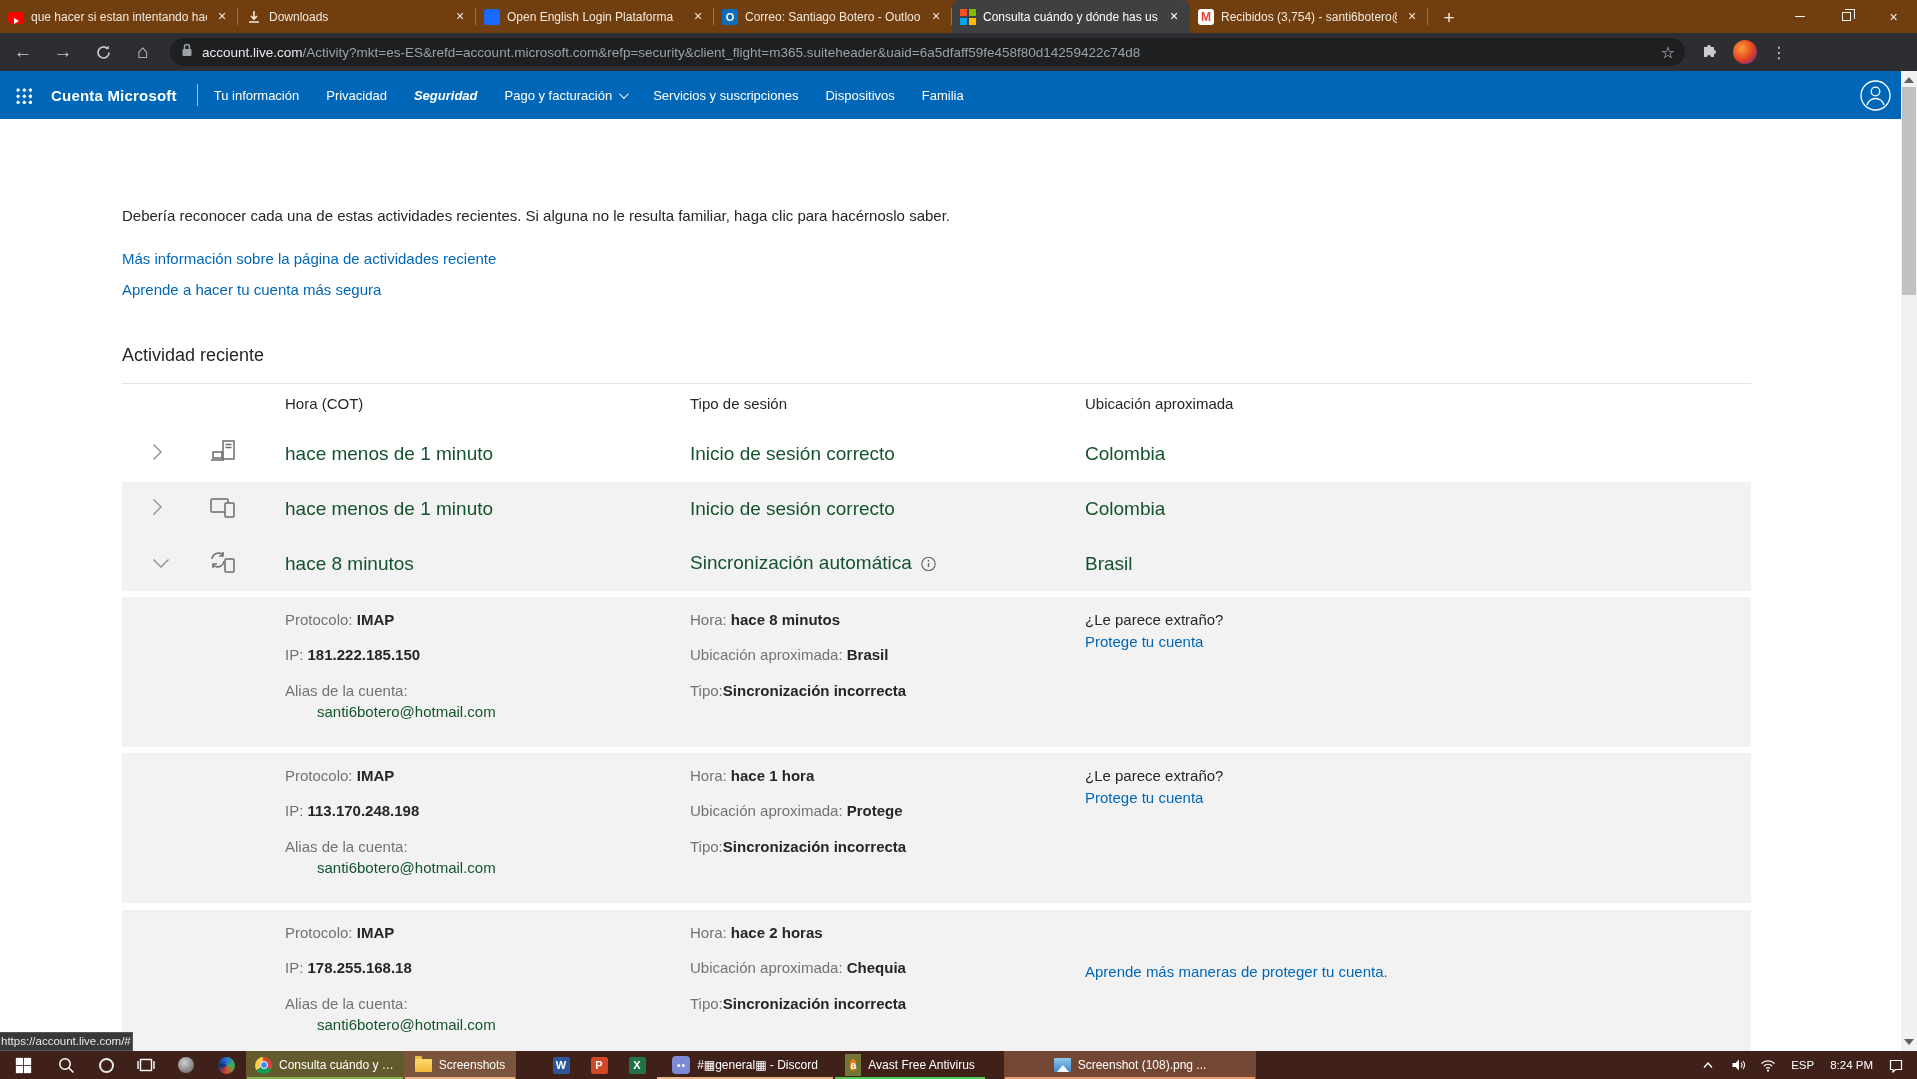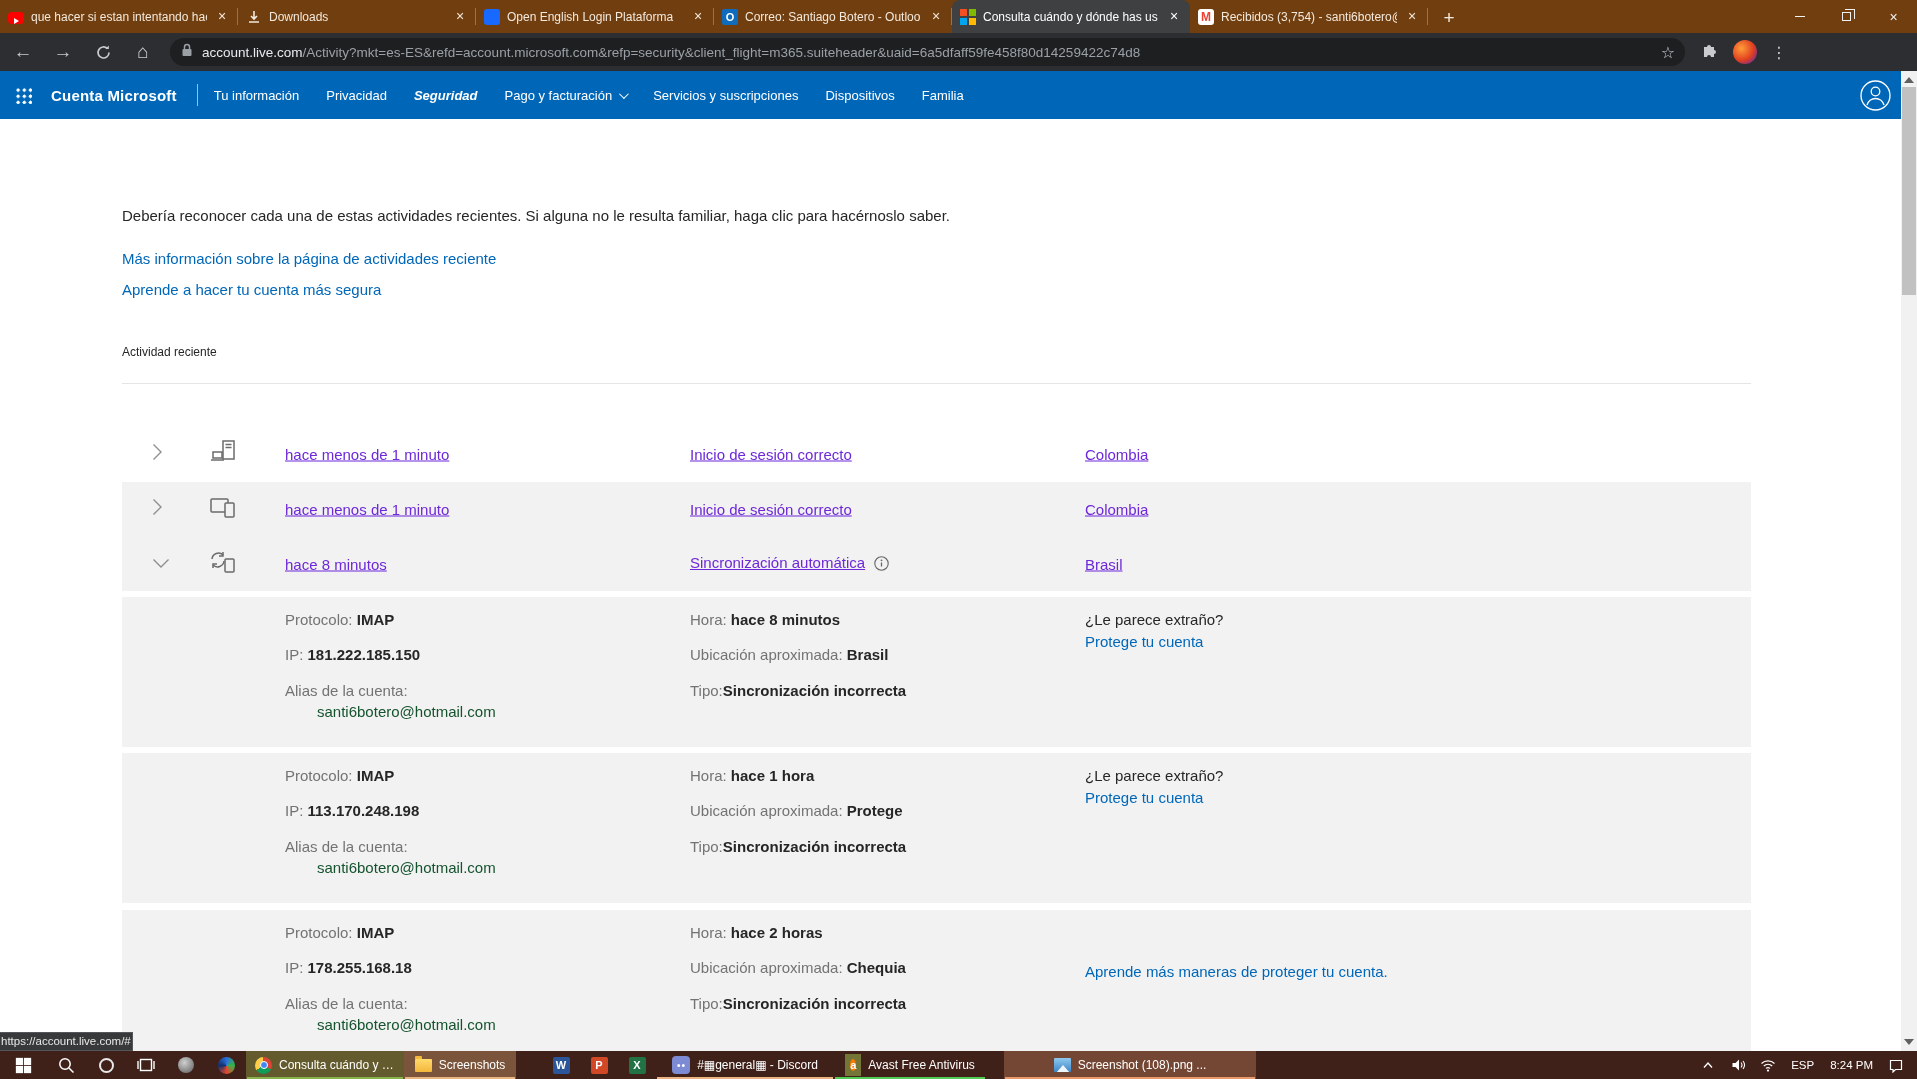--- a/index.html
+++ b/index.html
@@ -54,35 +54,35 @@
   .chev-dn-s { width:7px; height:7px; border-right:1.4px solid #fff; border-bottom:1.4px solid #fff; transform:rotate(45deg) translateY(-2px); }
   .suite-avatar { margin-left:auto; margin-right:26px; width:31px; height:31px; }
 
   
   .page { position:absolute; top:119px; left:0; width:1917px; height:932px; background:#fff; overflow:hidden; }
   .abs { position:absolute; }
   .h1 { left:121px; top:28px; font-size:33px; font-weight:300; color:#262626; letter-spacing:-.3px; }
   .intro { left:122px; top:88px; font-size:15px; color:#262626; }
   .plink { font-size:15px; color:#0067b8; cursor:pointer; }
   .l1 { left:122px; top:131px; } .l2 { left:122px; top:162px; }
-  .h2 { left:122px; top:226px; font-size:12px; color:#262626; }
+  .h2 { left:122px; top:226px; font-size:18px; color:#262626; }
   .hr { left:122px; top:264px; width:1629px; height:1px; background:#e5e5e5; }
   .tbl { left:122px; width:1629px; }
   .thead { top:276px; height:22px; }
   .thead span { position:absolute; font-size:15px; color:#262626; }
   .c1 { left:163px; } .c2 { left:568px; } .c3 { left:963px; }
   .arow { height:57px; }
   .arow > * { position:absolute; top:50%; transform:translateY(-50%); }
   .row1 { top:306px; height:57px; }
   .band { top:363px; height:109px; background:#f2f2f2; }
   .band .r { position:absolute; left:0; width:100%; }
   .r2 { top:0; height:54px; } .r3 { top:54px; height:55px; }
   .chev { left:30px; color:#8f8f8f; }
   .devico { left:86px; color:#6b6b6b; }
-  .cell { font-size:15px; color:#6d28d9; white-space:nowrap; cursor:pointer;text-decoration:underline; }
+  .cell { font-size:19px; color:#14532d; white-space:nowrap; cursor:pointer; }
   .infoico { display:inline-block; vertical-align:-3px; margin-left:9px; color:#666; }
   .block { background:#f2f2f2; height:150px; }
   .b1 { top:478px; } .b2 { top:634px; } .b3 { top:791px; }
   .dline { position:absolute; font-size:15px; white-space:nowrap; }
   .lbl { color:#737373; } .val { color:#262626; font-weight:700; }
   .valn { color:#14532d; font-weight:400;margin-left:32px; }
   .dl1 { top:14px; } .dl2 { top:49px; } .dl3 { top:85px; } .dl4 { top:106px; }
   .q { top:14px; color:#262626; } .act { top:36px; }
   .note { top:14px; width:345px; white-space:normal; line-height:19px; color:#262626; }
   .act3 { top:53px; }
@@ -243,20 +243,25 @@
     </div>
   </div>
 
   <div class="page">
     <div class="abs intro">Debería reconocer cada una de estas actividades recientes. Si alguna no le resulta familiar, haga clic para hacérnoslo saber.</div>
     <div class="abs plink l1">Más información sobre la página de actividades reciente</div>
     <div class="abs plink l2">Aprende a hacer tu cuenta más segura</div>
     <div class="abs h2">Actividad reciente</div>
     <div class="abs hr"></div>
 
+    <div class="abs tbl thead">
+      <span class="c1">Hora (COT)</span>
+      <span class="c2">Tipo de sesión</span>
+      <span class="c3">Ubicación aproximada</span>
+    </div>
 
     <div class="abs tbl arow row1">
       <span class="chev">
         <svg width="11" height="18" viewBox="0 0 11 18">
             <path d="M1.5 1.5 9 9l-7.5 7.5" stroke="#8f8f8f" stroke-width="1.4" fill="none"></path>
           </svg>
       </span>
       <span class="devico">
         <svg width="30" height="26" viewBox="0 0 30 26">
             <rect x="15" y="2" width="11" height="18" stroke="#6b6b6b" stroke-width="1.5" fill="none"></rect>

